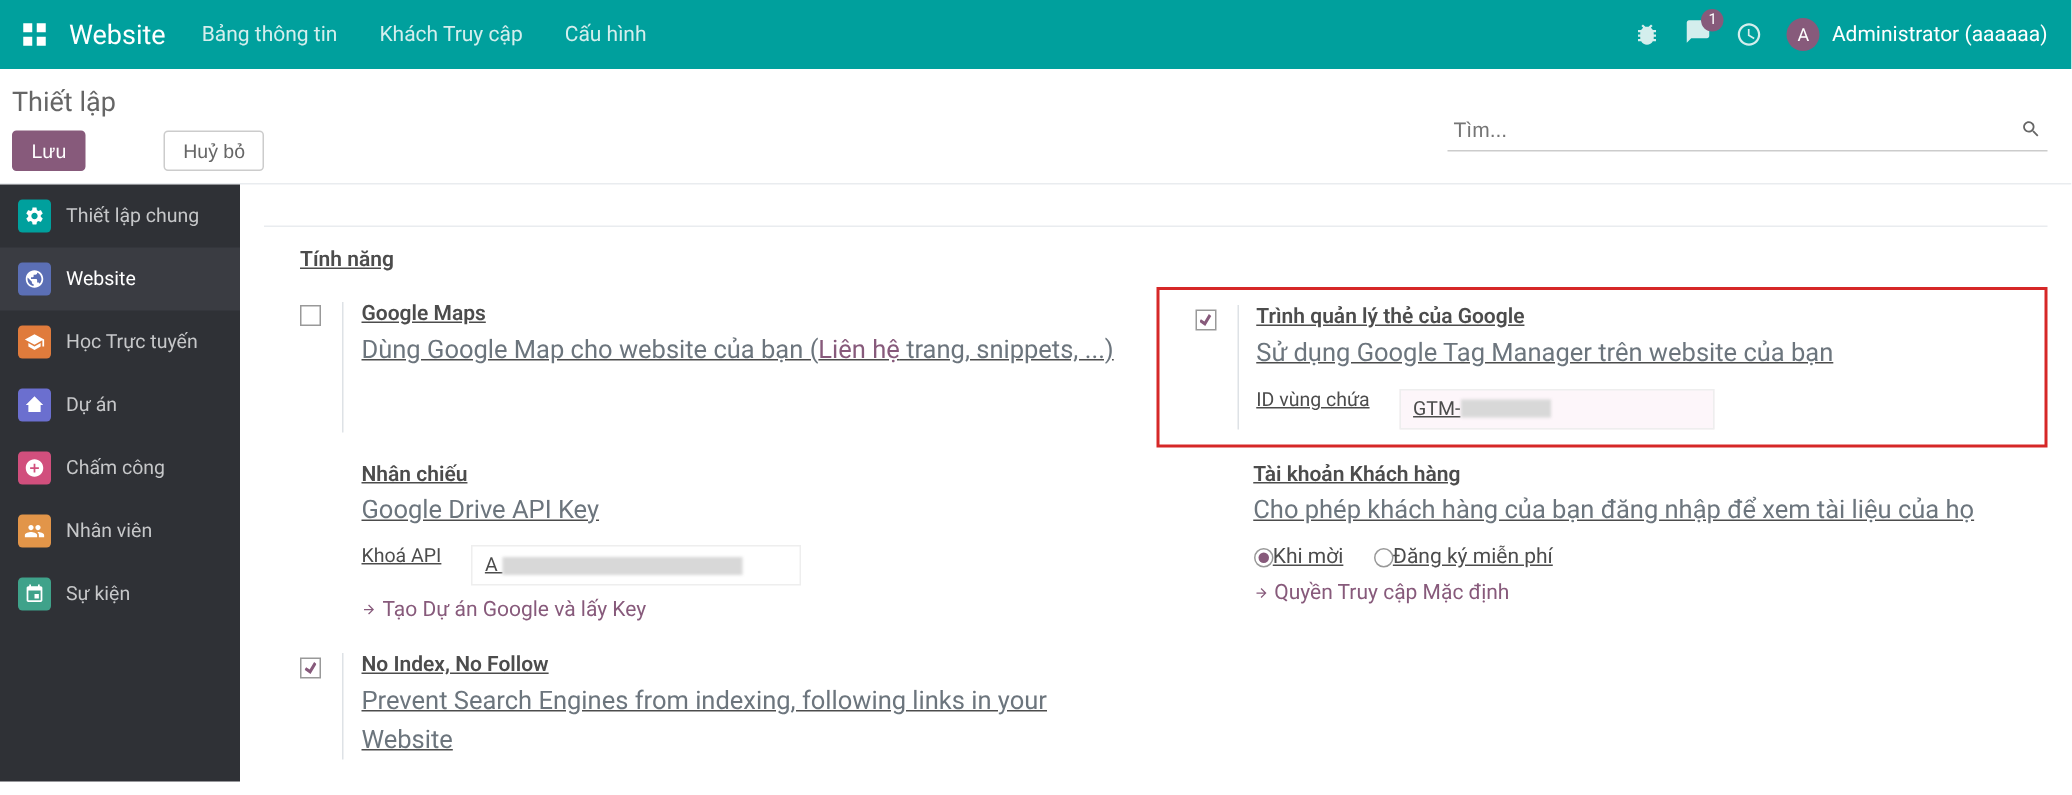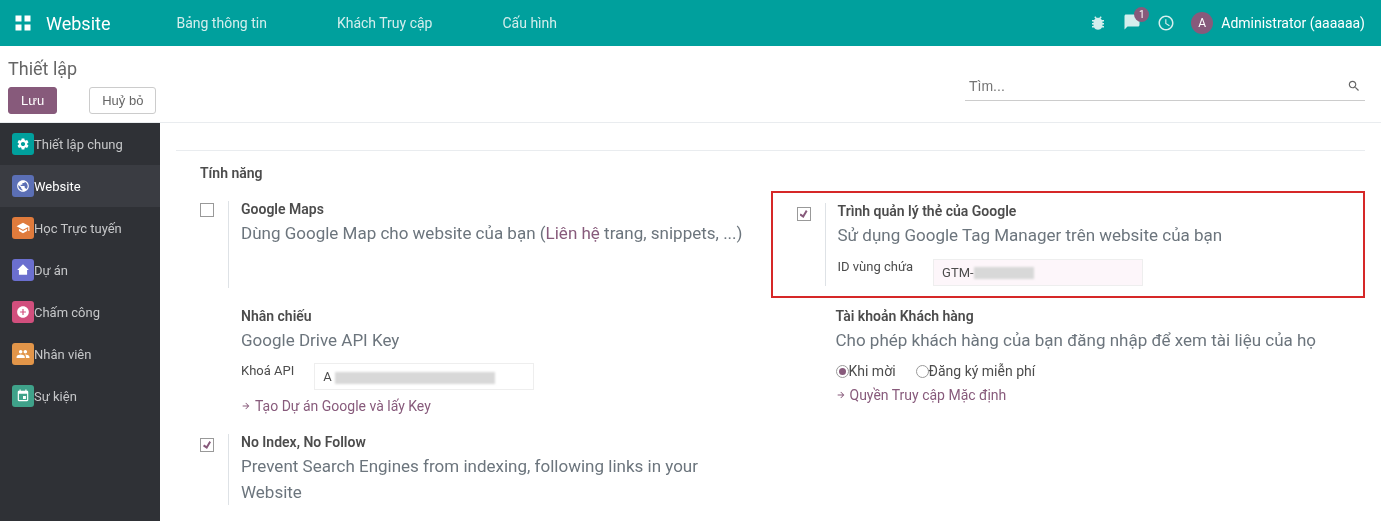--- a/index.html
+++ b/index.html
@@ -5,51 +5,51 @@
 * { margin: 0; padding: 0; box-sizing: border-box; }
 body { font-family: -apple-system, BlinkMacSystemFont, "Segoe UI", Roboto, "Helvetica Neue", Arial, sans-serif; font-size: 14px; color: #4c4c4c; background: #fff; width: 1381px; height: 530px; overflow: hidden; }
 
 
 .navbar { background: #00a09d; height: 46px; display: flex; align-items: center; color: #fff; padding: 0 8px; }
 .navbar-left { display: flex; align-items: center; flex: 1; }
 .apps-icon { width: 30px; height: 30px; display: flex; align-items: center; justify-content: center; cursor: pointer; }
 .apps-svg { width: 18px; height: 18px; fill: #fff; }
 .brand { font-size: 18px; font-weight: 400; margin-left: 8px; margin-right: 24px; }
 .nav-menu { display: flex; gap: 28px; }
-.nav-menu-item { color: #d4eeed; cursor: pointer; font-size: 14px; margin-left: 42px; }
+.nav-menu-item { color: #d4eeed; cursor: pointer; font-size: 14px; }
 .navbar-right { display: flex; align-items: center; gap: 16px; padding-right: 8px; }
 .navbar-right .ico { width: 18px; height: 18px; fill: #d4eeed; cursor: pointer; }
 .msg-wrap { position: relative; cursor: pointer; }
 .badge { position: absolute; top: -6px; right: -8px; background: #875a7b; color: #fff; font-size: 10px; border-radius: 50%; width: 15px; height: 15px; display: flex; align-items: center; justify-content: center; }
 .user { display: flex; align-items: center; gap: 8px; cursor: pointer; color: #fff; font-size: 14px; }
 .avatar { width: 22px; height: 22px; border-radius: 50%; background: #875a7b; color: #fff; display: flex; align-items: center; justify-content: center; font-size: 12px; }
 
 
 .control-panel { display: flex; justify-content: space-between; align-items: center; padding: 12px 16px 8px 8px; border-bottom: 1px solid #e9ecef; }
 .cp-left {}
 .breadcrumb { font-size: 18px; color: #666; margin-bottom: 8px; }
-.buttons { display: flex; gap: 4px; }
+.buttons { display: flex; gap: 24px; }
 .btn { padding: 5px 12px; border-radius: 3px; font-size: 13px; cursor: pointer; border: 1px solid; }
 .btn-primary { background: #875a7b; color: #fff; border-color: #875a7b; }
 .btn-secondary { background: #fff; color: #666; border-color: #ccc; margin-left: 28px; }
 .cp-right { flex: 0 0 400px; }
 .search-wrap { position: relative; border-bottom: 1px solid #ccc; display: flex; align-items: center; }
 .search-input { border: none; outline: none; width: 100%; padding: 6px 28px 6px 4px; font-size: 14px; color: #666; }
 .search-icon { position: absolute; right: 4px; width: 14px; height: 14px; fill: #666; cursor: pointer; }
 
 
 .main-area { display: flex; height: calc(530px - 46px - 86px); }
 .sidebar { width: 160px; background: #2f3136; color: #c6c7c9; flex-shrink: 0; }
-.sidebar-item { display: flex; align-items: center; padding: 10px 12px; cursor: pointer; font-size: 13px; }
+.sidebar-item { display: flex; align-items: center; gap: 10px; padding: 10px 12px; cursor: pointer; font-size: 13px; }
 .sidebar-item.active { background: #3a3c42; color: #fff; }
 .sb-ico { width: 22px; height: 22px; border-radius: 3px; display: flex; align-items: center; justify-content: center; flex-shrink: 0; }
 .sb-ico svg { width: 14px; height: 14px; fill: #fff; }
 
 
-.content { flex: 1; overflow-y: auto; padding: 0 16px 16px; }
+.content { flex: 1; overflow-y: auto; padding: 0 16px 16px; text-decoration: underline; }
 .section-title { font-weight: 600; color: #4c4c4c; padding: 14px 0 10px 24px; }
 .settings-grid { display: flex; flex-wrap: wrap; gap: 0; }
 .setting-box { width: 50%; display: flex; padding: 10px 24px; }
 .setting-box.highlighted { border: 2px solid #d62828; }
 .cb-col { width: 28px; padding-top: 2px; }
 .cb { width: 14px; height: 14px; border: 1px solid #999; display: inline-flex; align-items: center; justify-content: center; cursor: pointer; background: #fff; }
 .cb.checked::after { content: ""; width: 8px; height: 8px; background: #875a7b; clip-path: polygon(14% 44%, 0 65%, 50% 100%, 100% 16%, 80% 0, 43% 62%); }
 .divider { width: 1px; background: #dee2e6; margin: 0 12px 0 0; }
 .body-col { flex: 1; }
 .ftitle { font-weight: 600; color: #4c4c4c; margin-bottom: 4px; }

